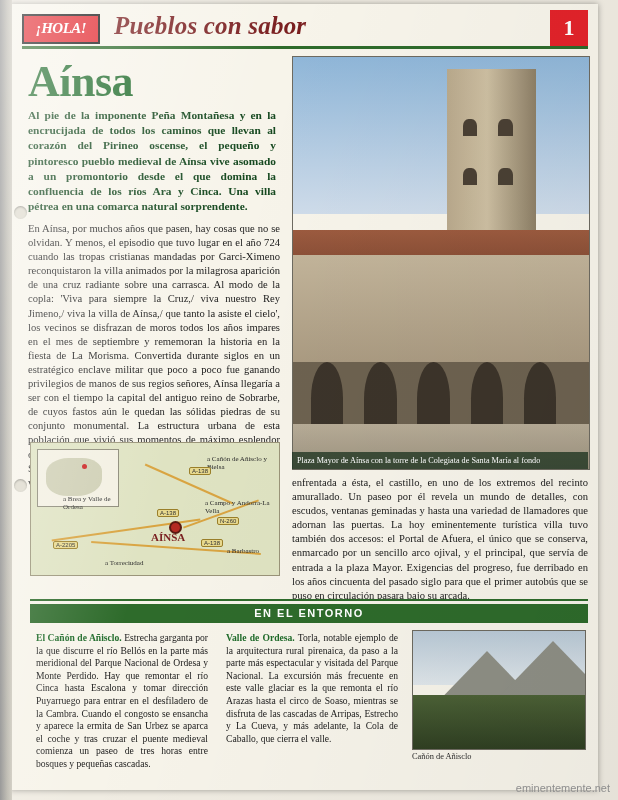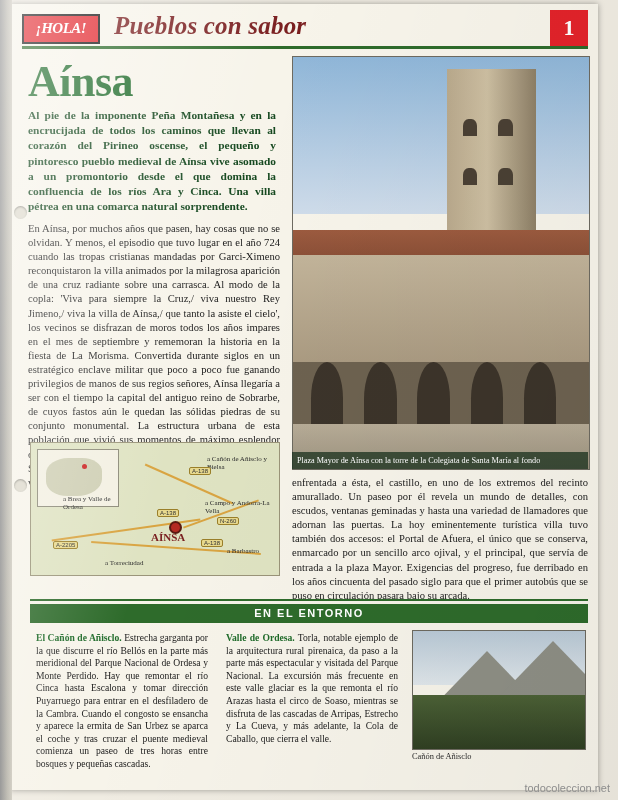--- a/index.html
+++ b/index.html
@@ -500,14 +500,14 @@
 
   <div class="photo-small">
     <div class="mtn-sky"></div>
     <div class="mtn-peak" style="left:14px; top:20px;"></div>
     <div class="mtn-peak" style="left:80px; top:10px;"></div>
     <div class="mtn-forest"></div>
   </div>
   <div class="caption-small">Cañón de Añisclo</div>
 
   <div class="page-shade"></div>
-  <div class="watermark">todocoleccion.net</div>
+  <div class="watermark">eminentemente.net</div>
 </div>
 
 </body></html>

